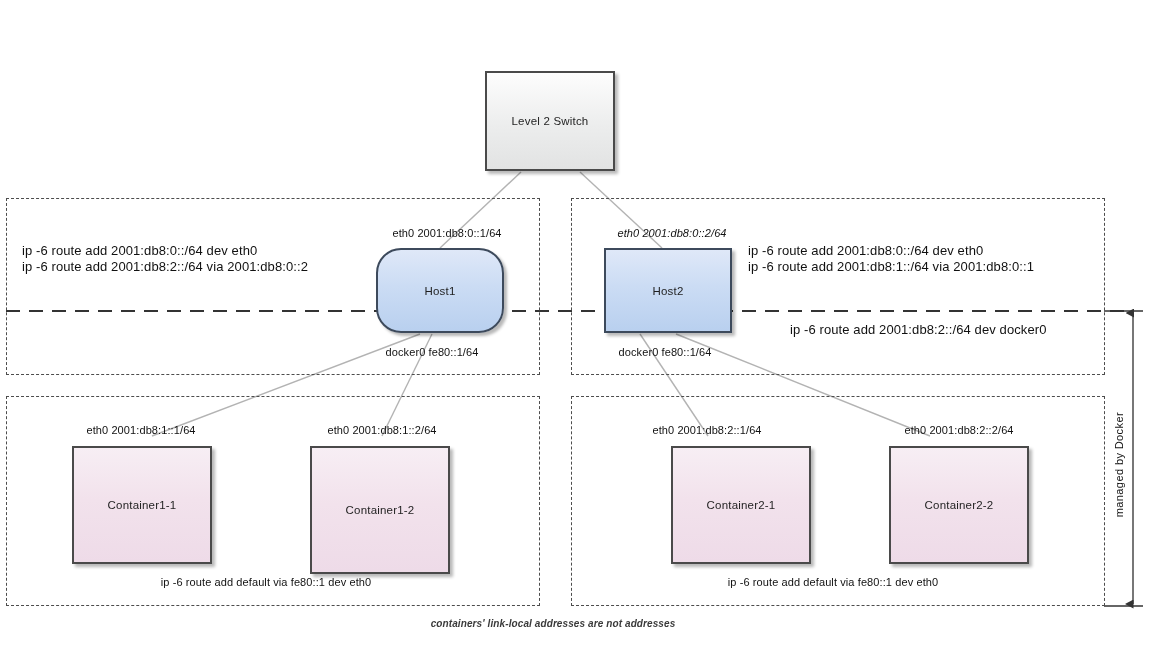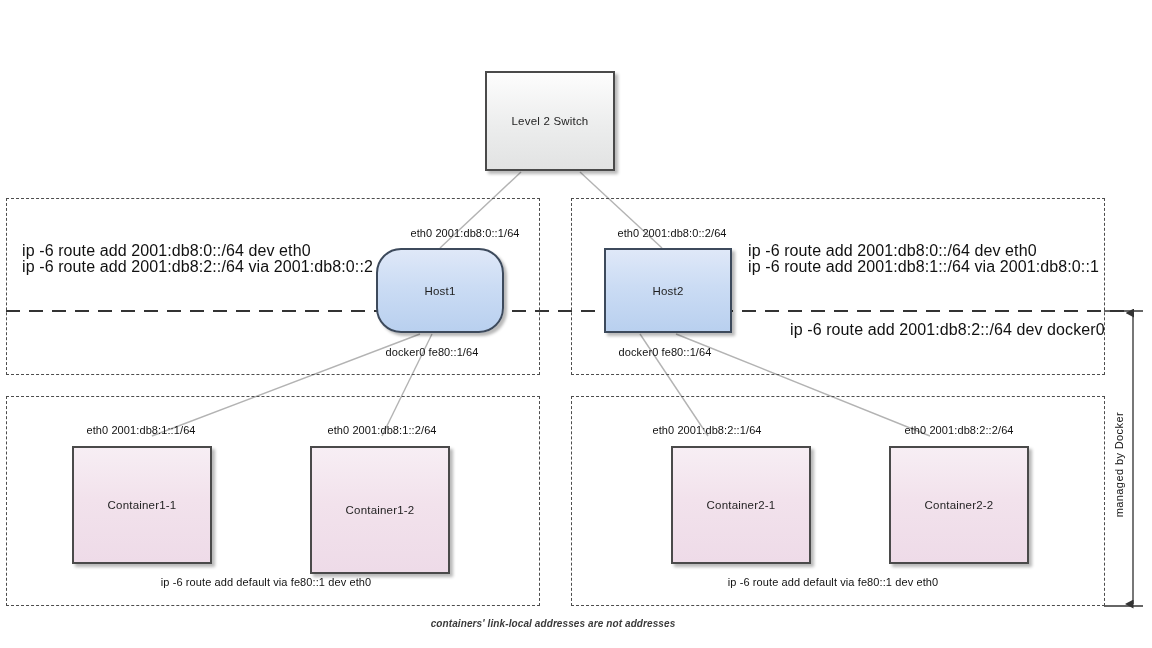--- a/index.html
+++ b/index.html
@@ -61,21 +61,21 @@
     position:absolute;
     font-size:11px;
     color:#111111;
     white-space:nowrap;
     letter-spacing:.1px;
     line-height:15px;
   }
   .txt.center{transform:translateX(-50%);}
   .cmdblock{
     position:absolute;
-    font-size:16px;
+    font-size:13px;
     color:#111111;
     white-space:nowrap;
     line-height:16px;
     letter-spacing:.1px;
   }
   .caption{
     position:absolute;
     font-style:italic;
     font-weight:bold;
     font-size:10px;
@@ -132,32 +132,32 @@
 
   <div class="region" style="left:6px;top:198px;width:534px;height:177px;"></div>
   <div class="region" style="left:571px;top:198px;width:534px;height:177px;"></div>
   <div class="region" style="left:6px;top:396px;width:534px;height:210px;"></div>
   <div class="region" style="left:571px;top:396px;width:534px;height:210px;"></div>
 
   <div class="node switch" style="left:485px;top:71px;width:130px;height:100px;">
     <span>Level 2 Switch</span>
   </div>
 
-  <div class="txt center" style="left:465px;top:226px;">eth0 2001:db8:0::1/64</div>
+  <div class="txt center" style="left:447px;top:226px;">eth0 2001:db8:0::1/64</div>
   <div class="node host" style="left:376px;top:248px;width:128px;height:85px;border-radius:25px;">
     <span>Host1</span>
   </div>
   <div class="txt center" style="left:432px;top:345px;">docker0 fe80::1/64</div>
 
   <div class="cmdblock" style="left:22px;top:243px;">
     <div>ip -6 route add 2001:db8:0::/64 dev eth0</div>
     <div>ip -6 route add 2001:db8:2::/64 via 2001:db8:0::2</div>
   </div>
 
-  <div class="txt center" style="left:672px;top:226px;">eth0 2001:db8:0::2/64</div>
+  <div class="txt center" style="left:672px;top:226px;font-style:italic;">eth0 2001:db8:0::2/64</div>
   <div class="node host" style="left:604px;top:248px;width:128px;height:85px;">
     <span>Host2</span>
   </div>
   <div class="txt center" style="left:665px;top:345px;">docker0 fe80::1/64</div>
 
   <div class="cmdblock" style="left:748px;top:243px;">
     <div>ip -6 route add 2001:db8:0::/64 dev eth0</div>
     <div>ip -6 route add 2001:db8:1::/64 via 2001:db8:0::1</div>
   </div>
   <div class="cmdblock" style="left:748px;top:322px;padding-left:42px;">

